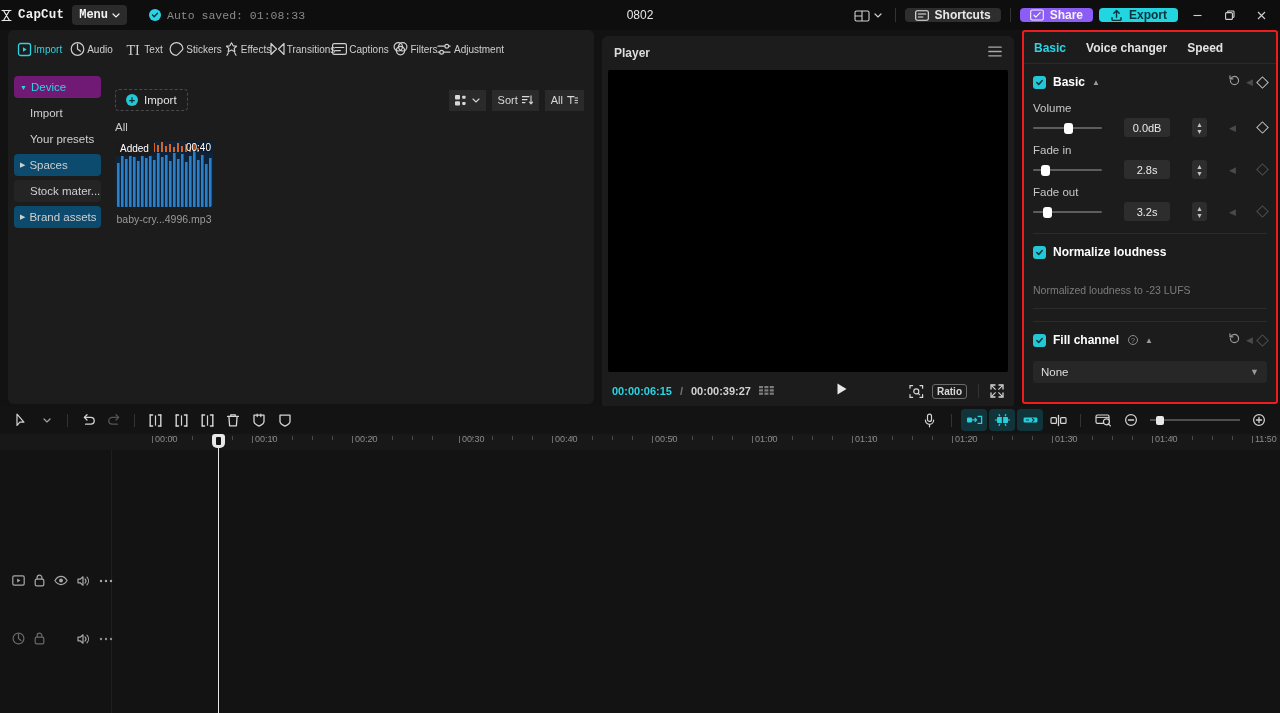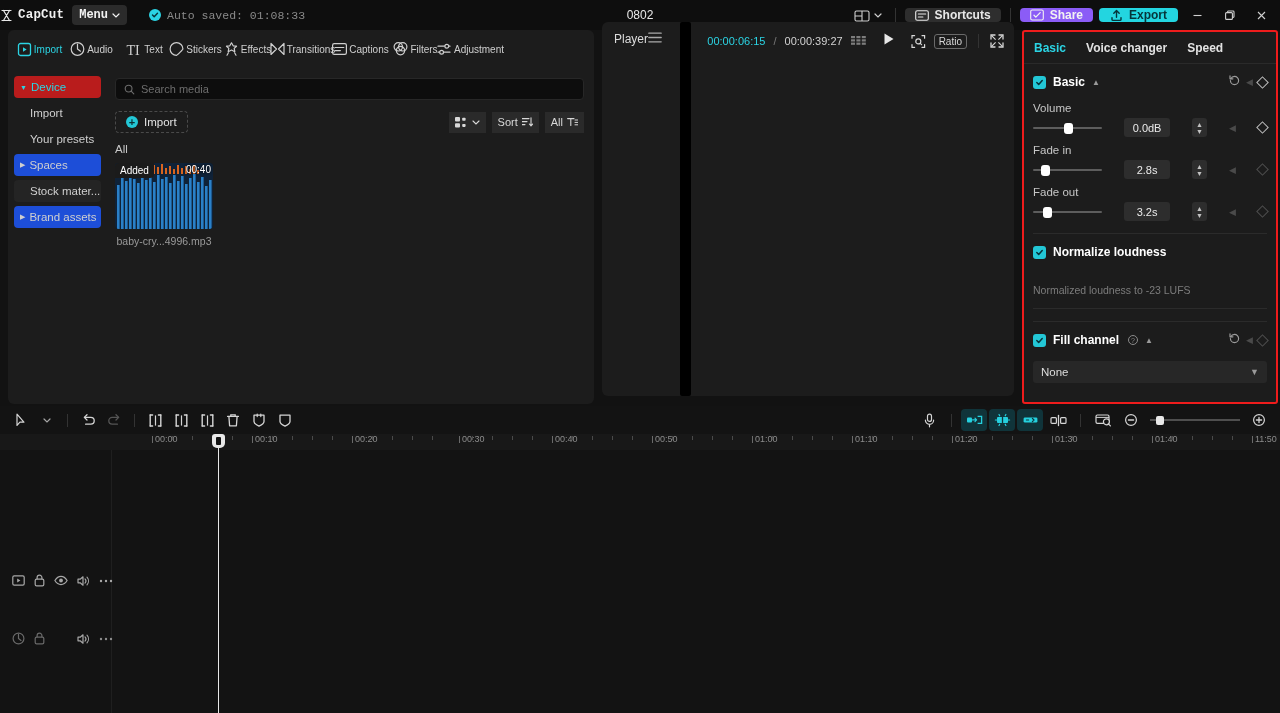--- a/index.html
+++ b/index.html
@@ -81,22 +81,22 @@
   .leftpanel {
     position: absolute; top: 68px; left: 8px; width: 586px; height: 336px;
     background: #1c1c1c; border-radius: 0 0 6px 6px; display: flex;
   }
   .navcol { width: 99px; padding: 8px 6px 0 6px; flex: none; }
   .navitem {
     height: 22px; border-radius: 4px; display: flex; align-items: center;
     font-size: 11.5px; color: #cfcfcf; padding-left: 6px; margin-bottom: 4px;
     cursor: pointer; white-space: nowrap;
   }
-  .navitem.grouphead { background: #1d4ed8; }
-  .navitem.sel { background: #b91c1c; color: #2bd4e4; }
+  .navitem.grouphead { background: #0c4a6e; }
+  .navitem.sel { background: #701a75; color: #2bd4e4; }
   .navitem.child { padding-left: 16px; }
   .navitem.flat { background: #242424; padding-left: 16px; }
   .caret { font-size: 7px; margin-right: 4px; display: inline-block; }
 
   .medialist { flex: 1; padding: 10px 10px 0 8px; min-width: 0; }
   .searchbar {
     height: 22px; background: #0d0d0d; border-radius: 4px;
     display: flex; align-items: center; gap: 6px; padding: 0 8px;
     border: 1px solid #272727;
   }
@@ -140,22 +140,22 @@
     position: absolute; right: 2px; top: 1px; color: #fff; font-size: 10px;
     text-shadow: 0 0 3px #000;
   }
   .medianame {
     font-size: 10.5px; color: #9a9a9a; margin-top: 6px; text-align: center;
     white-space: nowrap; overflow: hidden; text-overflow: ellipsis;
   }
 
   
   .player {
-    position: absolute; top: 22px; left: 602px; width: 412px; height: 374px;
-    background: #1c1c1c; border-radius: 6px; display: flex; flex-direction: row;
+    position: absolute; top: 36px; left: 602px; width: 412px; height: 374px;
+    background: #1c1c1c; border-radius: 6px; display: flex; flex-direction: column; font-weight: bold;
   }
   .player-head {
     height: 34px; display: flex; align-items: center; padding: 0 12px;
     font-size: 12px; color: #dcdcdc;
   }
   .player-head .menu-ic { margin-left: auto; cursor: pointer; }
   .stage { flex: 1; background: #000; margin: 0 6px; border-radius: 2px; }
   .player-foot {
     height: 38px; display: flex; align-items: center; padding: 0 10px; gap: 8px;
   }
@@ -481,27 +481,20 @@
       <div class="navitem flat">
         <span>Stock mater...</span>
       </div>
       <div class="navitem grouphead">
         <span class="caret">▶</span>
         <span>Brand assets</span>
       </div>
     </div>
 
     <div class="medialist">
-      <div class="searchbar">
-        <svg width="11" height="11" viewBox="0 0 11 11">
-            <circle cx="4.6" cy="4.6" r="3.4" stroke="#6d6d6d" stroke-width="1.1" fill="none"></circle>
-            <path d="M7.2 7.2l2.6 2.6" stroke="#6d6d6d" stroke-width="1.1" stroke-linecap="round"></path>
-          </svg>
-        <input value="" placeholder="Search media" style="">
-      </div>
 
       <div class="mediatools">
         <div class="import-btn">
           <span class="plus-dot">+</span>
           <span>Import</span>
         </div>
         <div class="mt-right">
           <div class="mt-btn">
             <svg width="13" height="11" viewBox="0 0 13 11">
                 <rect x="0" y="0" width="5" height="4.4" rx="1" fill="#d8d8d8"></rect>

